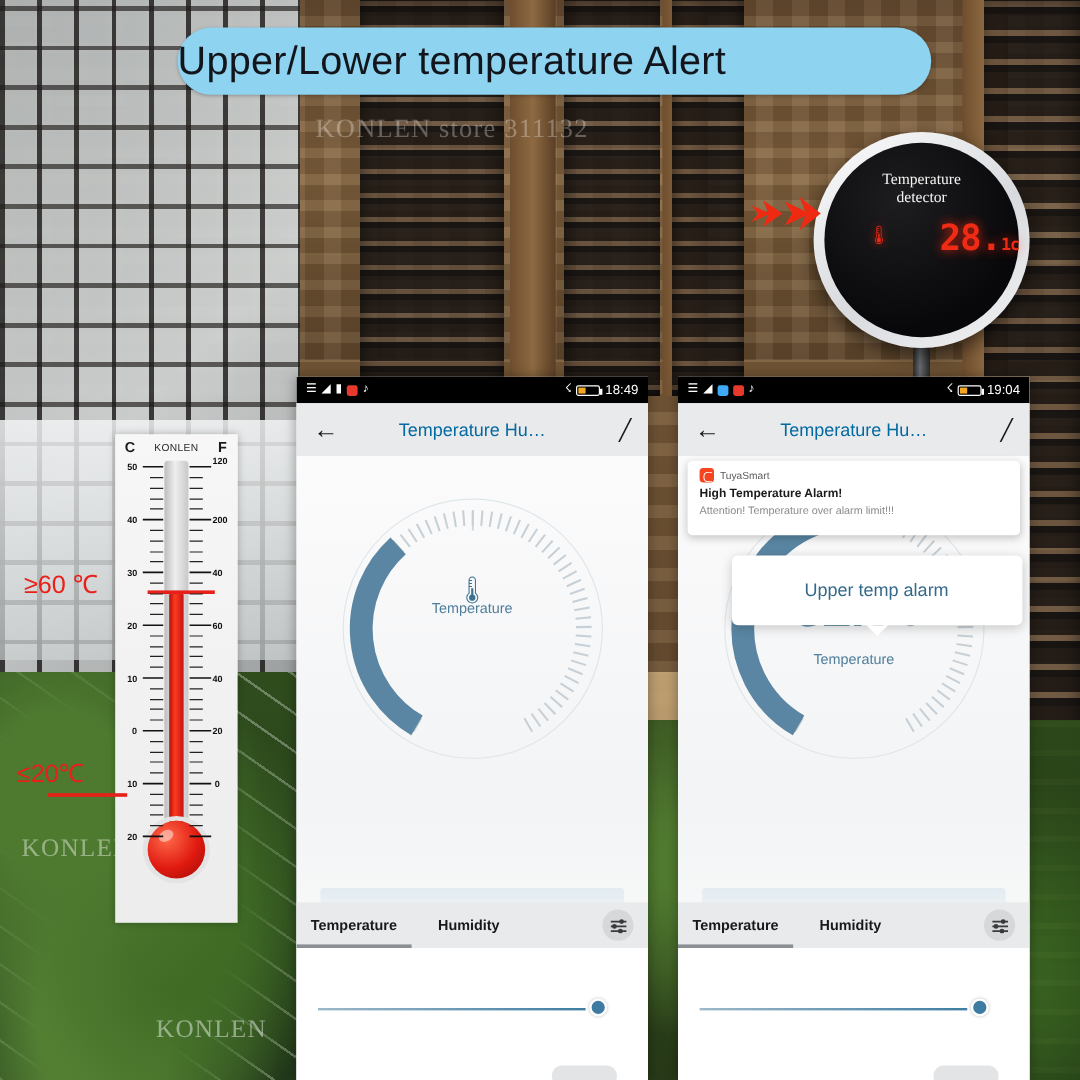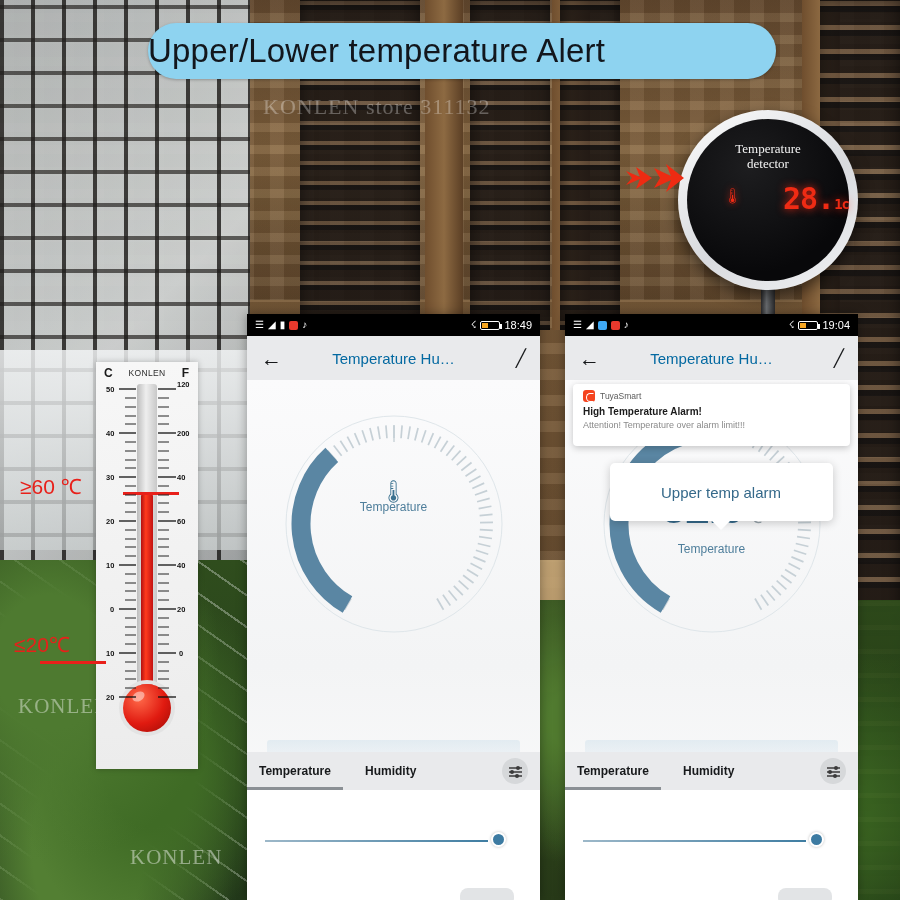--- a/index.html
+++ b/index.html
@@ -210,21 +210,21 @@
   .g-val{
     font-size:44px; font-weight:bold; color:#35698a; letter-spacing:-1px;
     line-height:52px;
   }
   .g-unit{ font-size:16px; color:#9aa6ad; font-weight:normal; margin-left:3px; }
   .g-label{ font-size:12px; color:#4e7e9b; margin-top:-2px; }
 
   
   .tooltip{
     position:absolute; left:50%; margin-left:-102px; top:83px;
-    width:223px; height:58px; background:#fff; border-radius:5px;
+    width:242px; height:58px; background:#fff; border-radius:5px;
     box-shadow:0 2px 10px rgba(0,0,0,.20);
     display:flex; align-items:center; justify-content:center;
     font-size:15px; color:#35698a; z-index:4;
   }
   .tooltip::after{
     content:""; position:absolute; left:50%; margin-left:-9px; bottom:-9px;
     border-left:9px solid transparent; border-right:9px solid transparent;
     border-top:9px solid #fff;
   }
 

